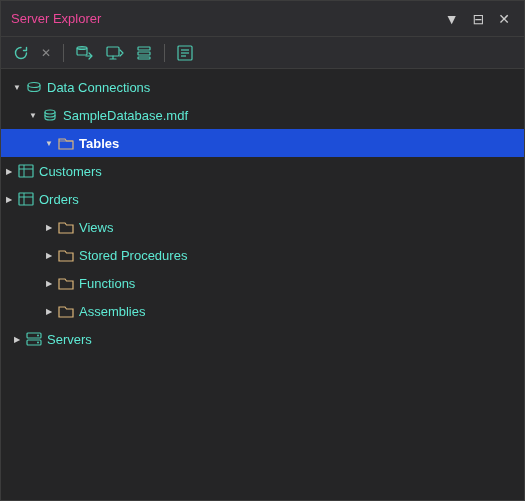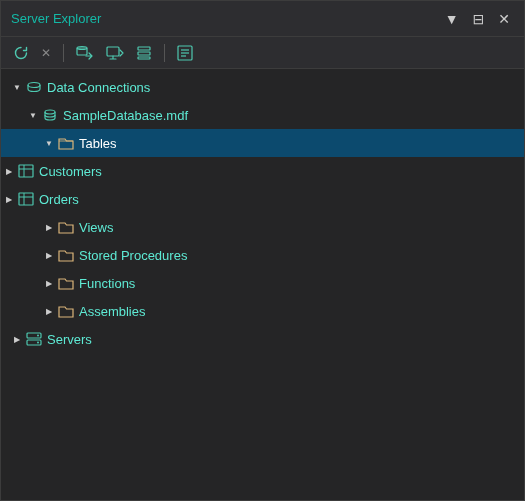--- a/index.html
+++ b/index.html
@@ -37,21 +37,21 @@
       min-height: 36px;
     }
 
     .title-bar-left {
       display: flex;
       align-items: center;
       gap: 6px;
     }
 
     .title-text {
-      color: #14b8a6;
+      color: #ec4899;
       font-size: 13px;
       font-weight: normal;
     }
 
     .title-bar-controls {
       display: flex;
       align-items: center;
       gap: 6px;
     }
 
@@ -106,21 +106,22 @@
     .tree-item {
       display: flex;
       align-items: center;
       height: 28px;
       cursor: pointer;
       white-space: nowrap;
       position: relative;
     }
 
     .tree-item.selected {
-      background: #0c4a6e;
+      background: #1d4ed8;
+      font-weight: bold;
     }
 
     .tree-item.selected .item-label {
       color: #ffffff;
     }
 
     .chevron {
       width: 16px;
       height: 16px;
       display: flex;

